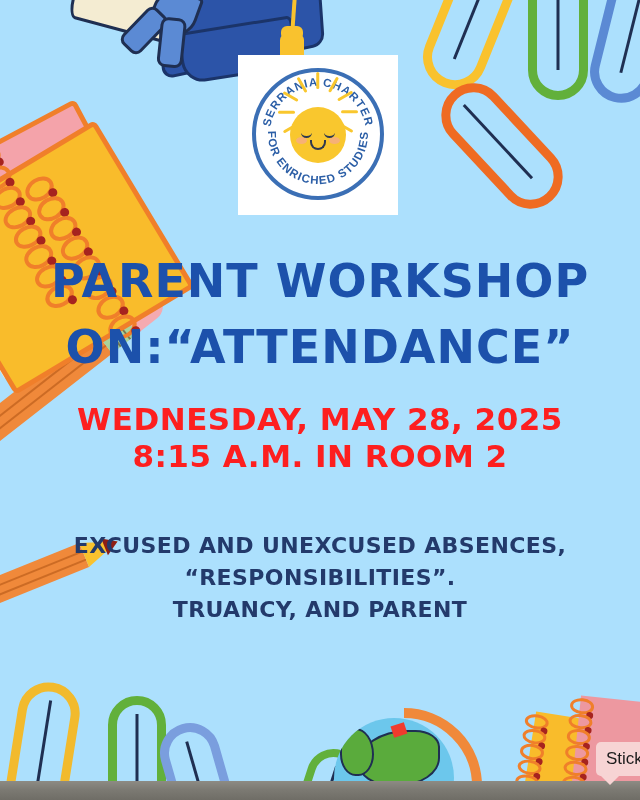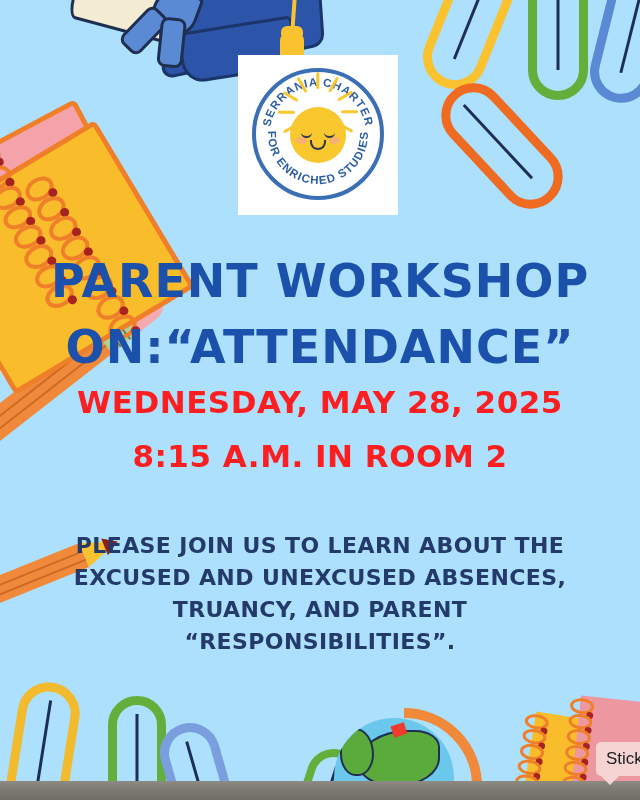--- a/index.html
+++ b/index.html
@@ -475,21 +475,21 @@
     position: absolute;
     left: 0; right: 0;
     color: #fd1f1f;
     font-family: "DejaVu Sans", sans-serif;
     font-weight: bold;
     font-size: 31px;
     line-height: 38px;
     letter-spacing: 0.5px;
     text-transform: uppercase;
   }
-  .dt-line1 { top: 383px; }
+  .dt-line1 { top: 400px; }
   .dt-line2 { top: 437px; }
 
   .body-block {
     position: absolute;
     top: 530px;
     left: 0; right: 0;
     color: #233a6b;
     font-family: "DejaVu Sans", sans-serif;
     font-weight: bold;
     font-size: 22px;
@@ -646,20 +646,19 @@
   </div>
 
   <div class="content">
     <div class="title title-line1">PARENT WORKSHOP</div>
     <div class="title title-line2">ON:“ATTENDANCE”</div>
 
     <div class="datetime dt-line1">WEDNESDAY, MAY 28, 2025</div>
     <div class="datetime dt-line2">8:15 A.M. IN ROOM 2</div>
 
     <div class="body-block">
-      <span class="body-line">PLEASE JOIN US TO LEARN ABOUT THE</span>
       <span class="body-line">EXCUSED AND UNEXCUSED ABSENCES,</span>
+      <span class="body-line">“RESPONSIBILITIES”.</span>
       <span class="body-line">TRUANCY, AND PARENT</span>
-      <span class="body-line">“RESPONSIBILITIES”.</span>
     </div>
   </div>
 
 </div>
 
 </body></html>

